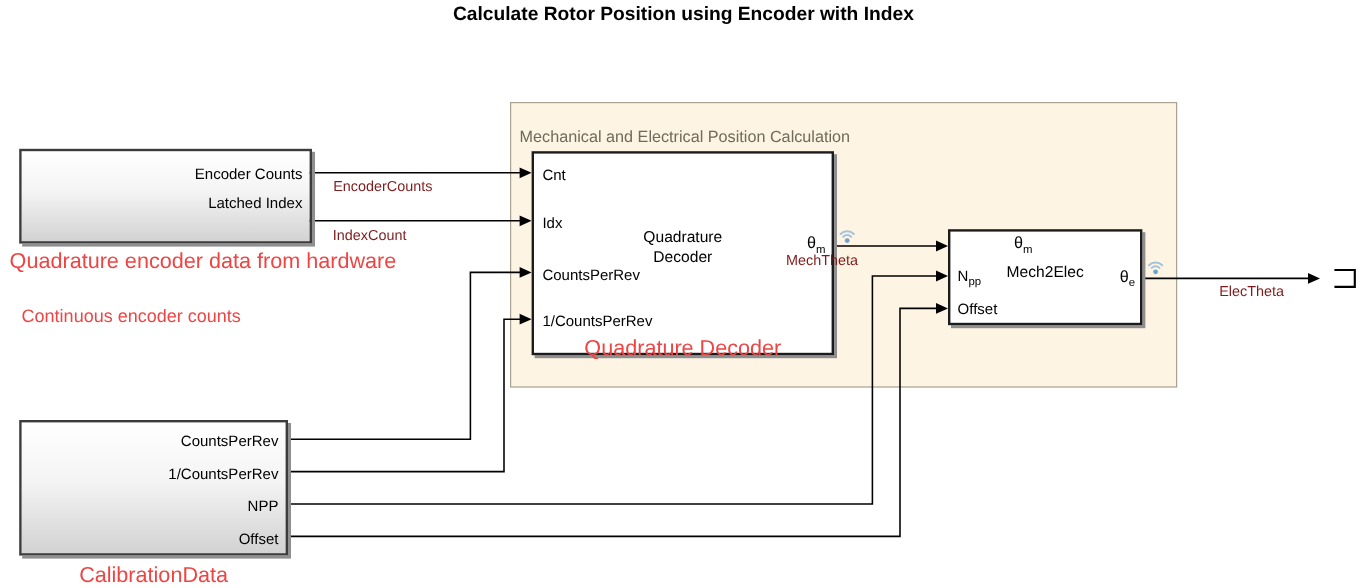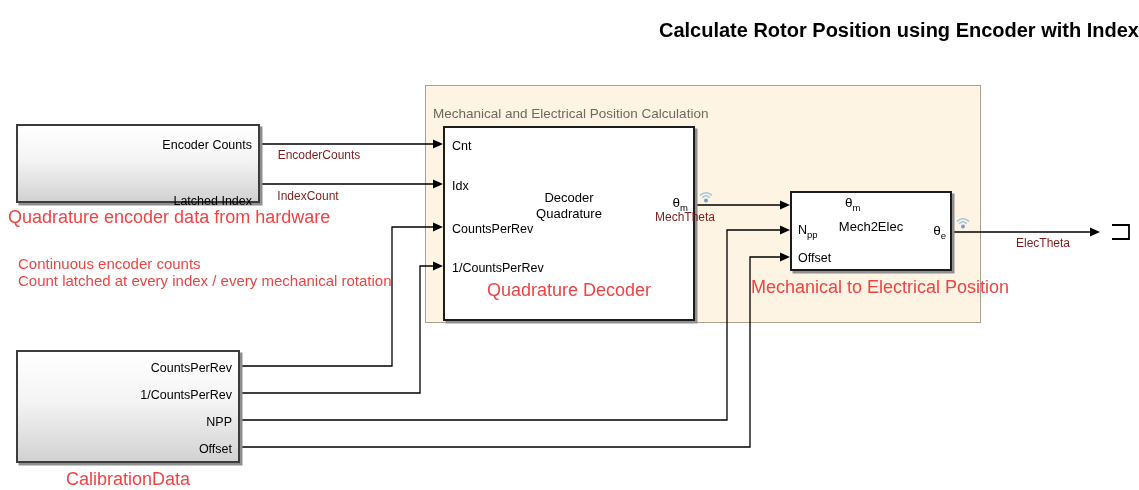--- a/index.html
+++ b/index.html
@@ -2,22 +2,22 @@
 <html><head>
 <meta charset="utf-8">
 <style>
   * { margin:0; padding:0; box-sizing:border-box; }
   body { background:#ffffff; }
   #canvas {
     position:relative; width:1139px; height:490px; background:#ffffff;
     font-family:"Liberation Sans", sans-serif; color:#111; overflow:hidden;
   }
   .diagram-title {
-    position:absolute; left:0; right:0; top:19px; text-align:right;
-    font-size:20px; font-weight:bold; color:#000;
+    position:absolute; left:0; right:0; top:4px; text-align:center;
+    font-size:16px; font-weight:bold; color:#000;
   }
   .area {
     position:absolute; left:425px; top:85px; width:556px; height:238px;
     background:#fdf4e3; border:1px solid #aaa290; z-index:1;
   }
   .area-title {
     position:absolute; left:7px; top:20px; font-size:13.5px; color:#6f6a5b;
     white-space:nowrap;
   }
   .block {
@@ -108,59 +108,57 @@
       <g>
         <path d="M959.75 223.25 A 4.6 4.6 0 0 1 966.25 223.25"></path>
         <path d="M957.5 221 A 7.8 7.8 0 0 1 968.5 221"></path>
         <circle cx="963" cy="226.5" r="2" fill="#71a0c9" stroke="none"></circle>
       </g>
     </g>
   </svg>
 
   <div class="block gradient" style="left:16px; top:124px; width:244px; height:79px;">
     <span class="port-label port-right" style="top:12px;">Encoder Counts</span>
-    <span class="port-label port-right" style="top:68px;">Latched Index</span>
+    <span class="port-label port-right" style="top:36px;">Latched Index</span>
   </div>
   <div class="caption" style="left:8px; top:207px; width:240px;">Quadrature encoder data from hardware</div>
 
-  <div class="block" style="left:443px; top:126px; width:252px; height:195px;">
+  <div class="block" style="left:443px; top:126px; width:252px; height:170px;">
     <span class="port-label port-left" style="top:11px;">Cnt</span>
     <span class="port-label port-left" style="top:51px;">Idx</span>
     <span class="port-label port-left" style="top:94px;">CountsPerRev</span>
     <span class="port-label port-left" style="top:133px;">1/CountsPerRev</span>
     <div class="block-name" style="top:62px;">
+      <div>Quadrature</div>
       <div>Decoder</div>
-      <div>Quadrature</div>
     </div>
     <span class="port-label port-right theta" style="top:68px; right:5px;"><span>θ</span><sub>m</sub></span>
   </div>
   <div class="caption" style="left:443px; top:280px; width:252px;">Quadrature Decoder</div>
 
   <div class="block" style="left:790px; top:191px; width:162px; height:80px;">
     <span class="port-label port-left theta" style="top:3px; left:6px;"><span>θ</span><sub>m</sub></span>
     <span class="port-label port-left" style="top:30px; left:6px;"><span>N</span><sub>pp</sub></span>
     <span class="port-label port-left" style="top:58px; left:6px;">Offset</span>
     <div class="block-name" style="top:26px;">
       <div>Mech2Elec</div>
     </div>
     <span class="port-label port-right theta" style="top:31px; right:4px;"><span>θ</span><sub>e</sub></span>
   </div>
-  <div class="caption" style="left:751px; top:277px; width:240px;">Mechanical to Electrical Position</div>
 
   <div class="block gradient" style="left:16px; top:350px; width:224px; height:113px;">
     <span class="port-label port-right" style="top:9px;">CountsPerRev</span>
     <span class="port-label port-right" style="top:36px;">1/CountsPerRev</span>
     <span class="port-label port-right" style="top:63px;">NPP</span>
     <span class="port-label port-right" style="top:90px;">Offset</span>
   </div>
   <div class="caption" style="left:16px; top:469px; width:224px;">CalibrationData</div>
 
   <div class="signal-label" style="left:244px; top:148px; width:150px;">EncoderCounts</div>
   <div class="signal-label" style="left:233px; top:189px; width:150px;">IndexCount</div>
   <div class="signal-label" style="left:625px; top:210px; width:120px;">MechTheta</div>
   <div class="signal-label" style="left:983px; top:236px; width:120px;">ElecTheta</div>
 
   <div class="annotation">
     <div>Continuous encoder counts</div>
-    <div>Count latched at every index / every mechanical rotation</div>
   </div>
 
 </div>
 
 </body></html>

